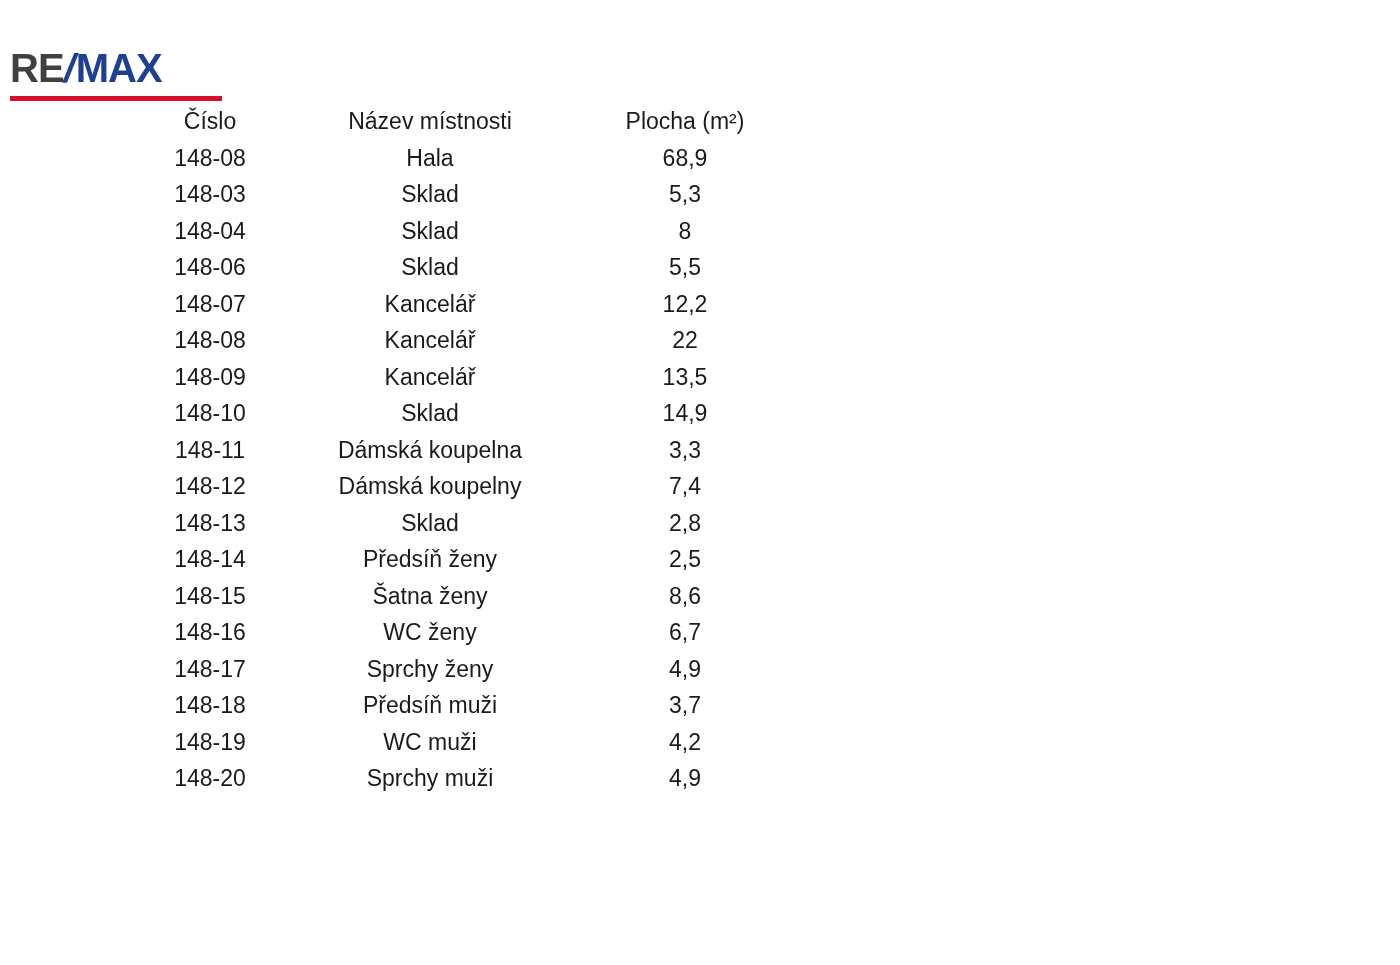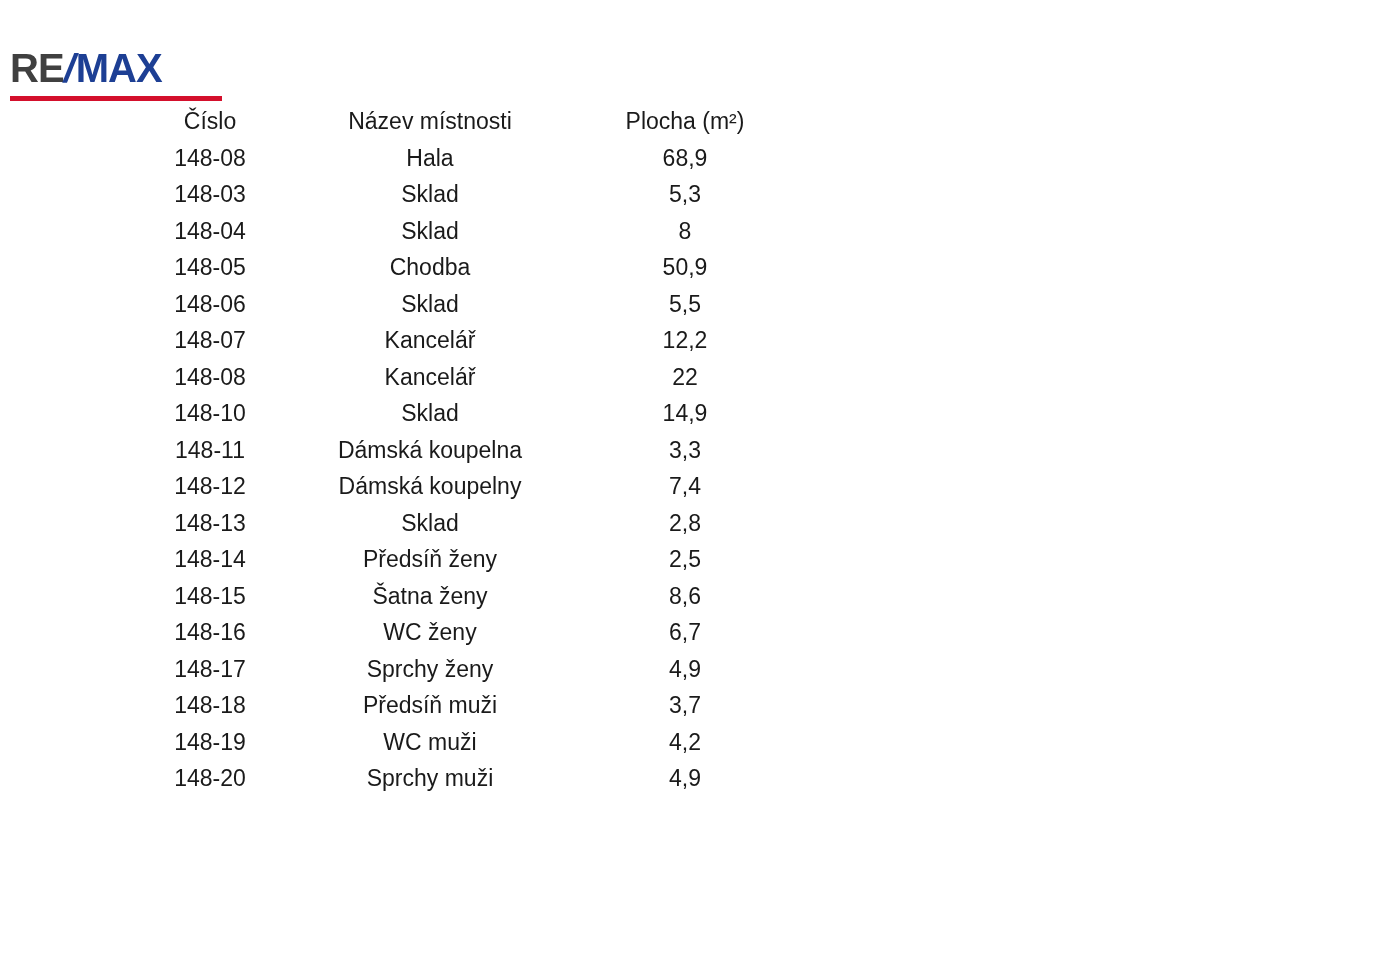--- a/index.html
+++ b/index.html
@@ -107,38 +107,38 @@
         <td class="col-number">148-03</td>
         <td class="col-name">Sklad</td>
         <td class="col-area">5,3</td>
       </tr>
       <tr>
         <td class="col-number">148-04</td>
         <td class="col-name">Sklad</td>
         <td class="col-area">8</td>
       </tr>
       <tr>
-        <td class="col-number">148-05</td>
-        <td class="col-name">Chodba</td>
-        <td class="col-area">50,9</td>
-      </tr>
-      <tr>
         <td class="col-number">148-06</td>
         <td class="col-name">Sklad</td>
         <td class="col-area">5,5</td>
       </tr>
       <tr>
         <td class="col-number">148-07</td>
         <td class="col-name">Kancelář</td>
         <td class="col-area">12,2</td>
       </tr>
       <tr>
         <td class="col-number">148-08</td>
         <td class="col-name">Kancelář</td>
         <td class="col-area">22</td>
+      </tr>
+      <tr>
+        <td class="col-number">148-09</td>
+        <td class="col-name">Kancelář</td>
+        <td class="col-area">13,5</td>
       </tr>
       <tr>
         <td class="col-number">148-10</td>
         <td class="col-name">Sklad</td>
         <td class="col-area">14,9</td>
       </tr>
       <tr>
         <td class="col-number">148-11</td>
         <td class="col-name">Dámská koupelna</td>
         <td class="col-area">3,3</td>

